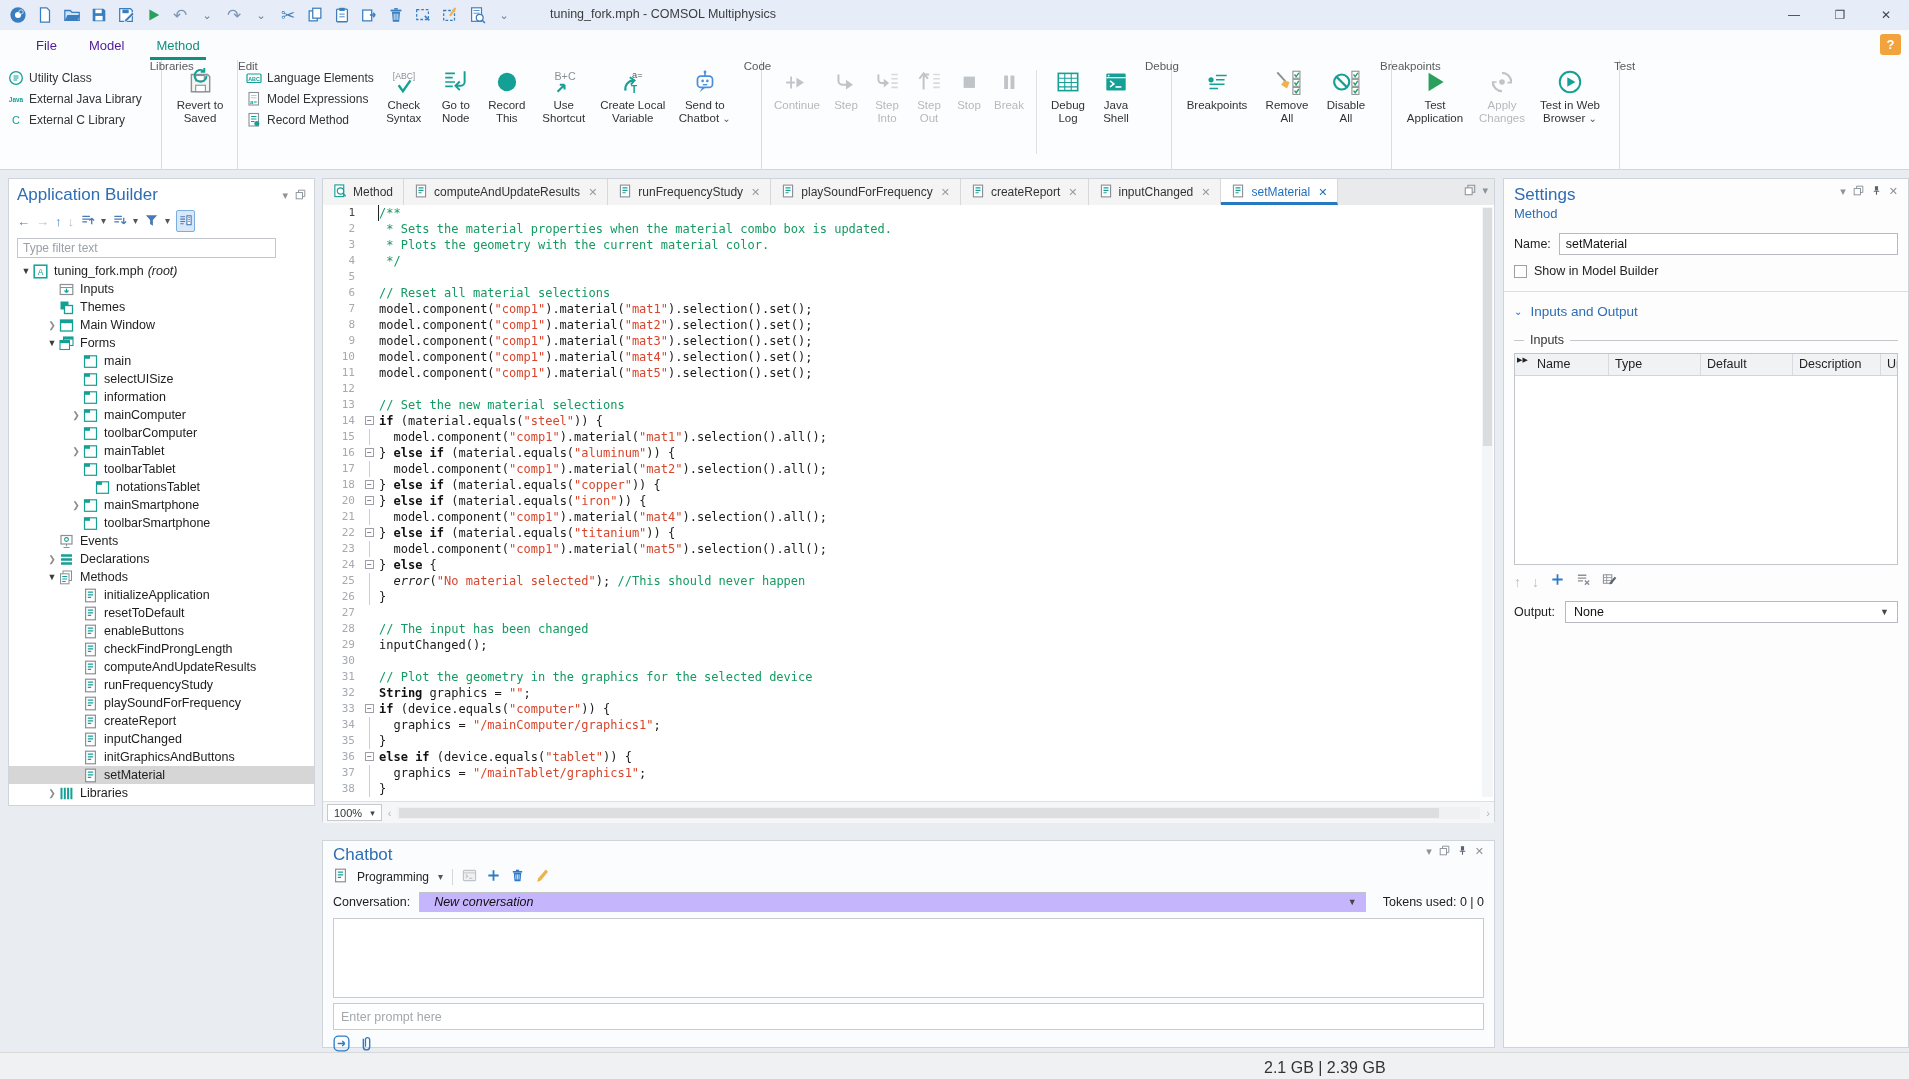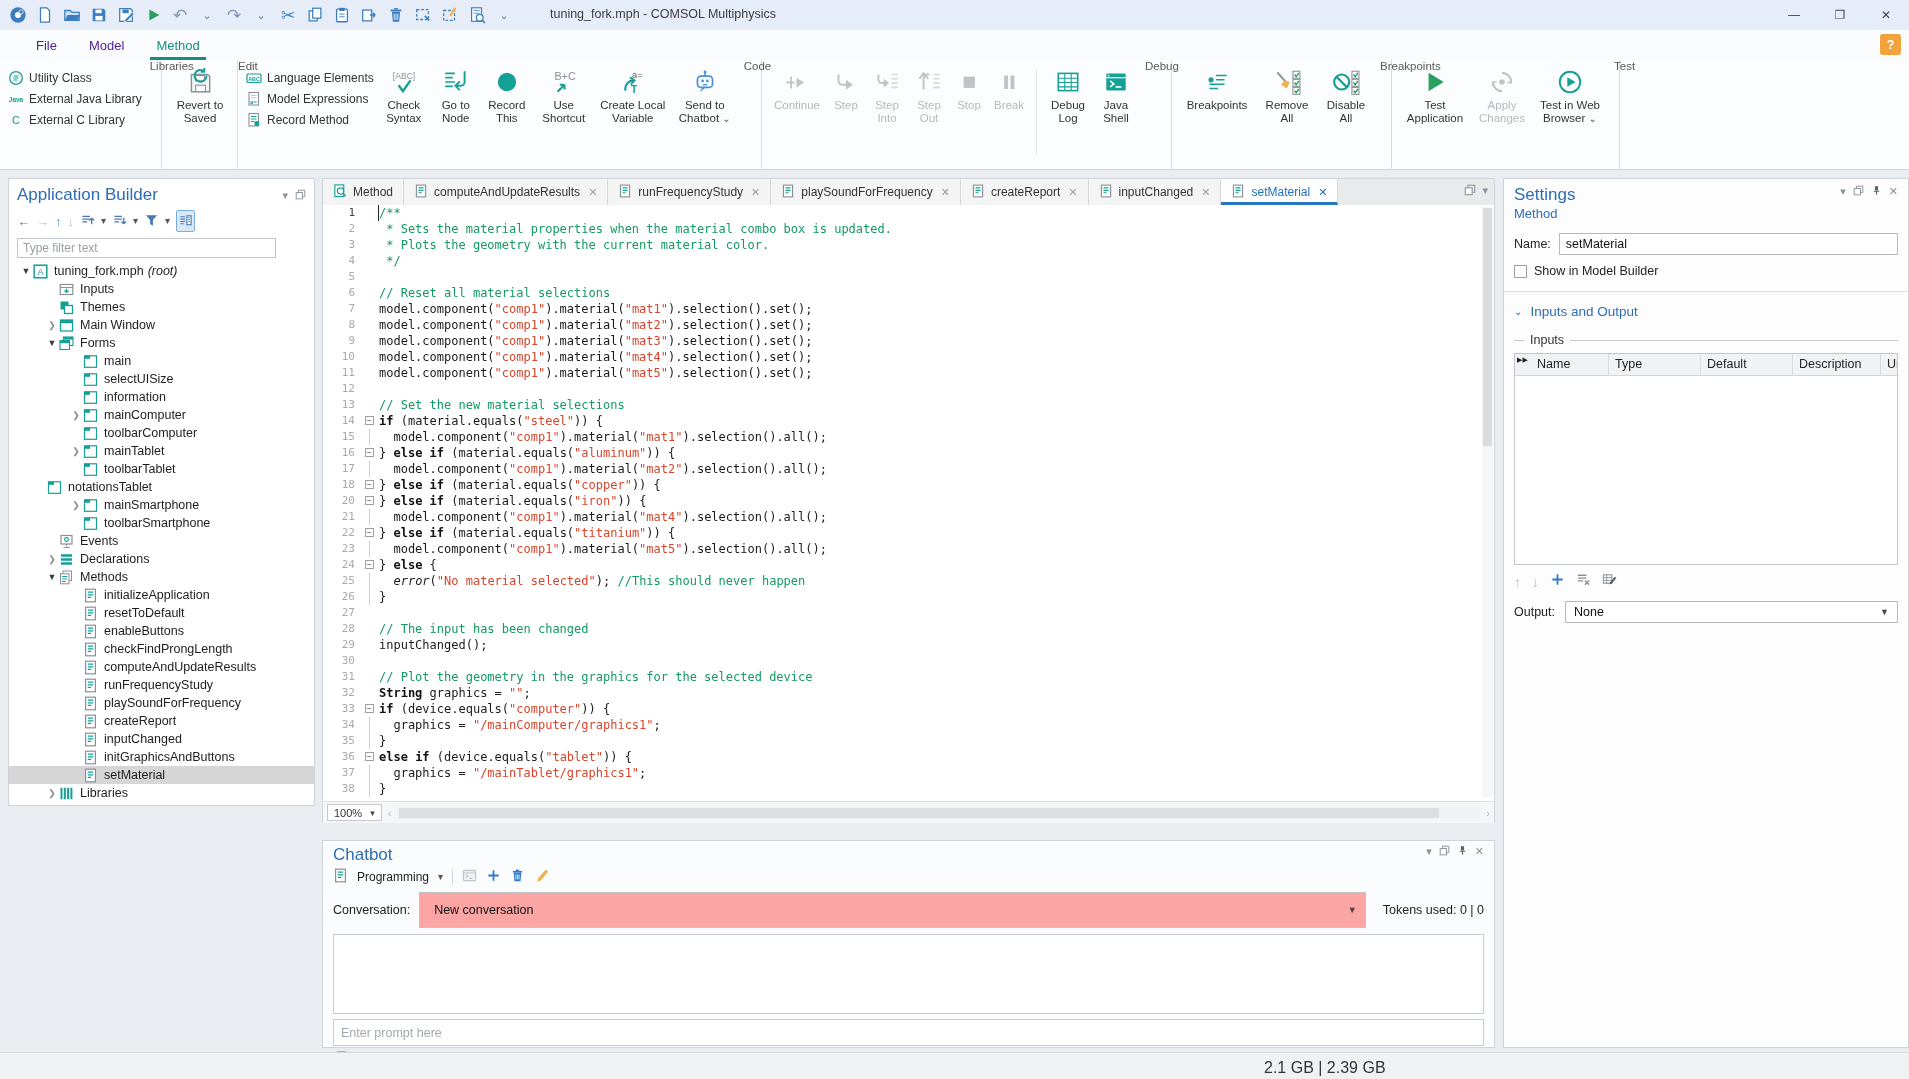--- a/index.html
+++ b/index.html
@@ -121,21 +121,21 @@
   #output-select { flex:1; height:22px; border:1px solid #b6bac0; background:#fff; display:flex; align-items:center; justify-content:space-between; padding:0 8px; font-size:12.5px; color:#111; }
   .sel-caret { font-size:9px; color:#444; }
 
   
   #chatbot { left:322px; top:840px; width:1173px; height:208px; padding:4px 10px; background:#fbfcfe; }
   #cb-head { display:flex; justify-content:space-between; align-items:flex-start; }
   #cb-toolbar { display:flex; align-items:center; gap:9px; margin-top:3px; font-size:12px; color:#222; }
   #cb-toolbar .ic svg { width:15px; height:15px; }
   .vline { width:1px; height:16px; background:#d5d8db; }
   #conv-row { display:flex; align-items:center; gap:9px; margin-top:6px; font-size:12.5px; color:#222; }
-  #conv-select { width:960px; height:36px; border:1px solid #c0c4c9; background:#fca5a5; display:flex; align-items:center; justify-content:space-between; padding:0 8px 0 14px; font-size:12.5px; color:#111; }
+  #conv-select { width:960px; height:20px; border:1px solid #c0c4c9; background:#c4b5fd; display:flex; align-items:center; justify-content:space-between; padding:0 8px 0 14px; font-size:12.5px; color:#111;font-style:italic; }
   #tokens { margin-left:8px; white-space:nowrap; }
   #cb-history { margin-top:6px; height:80px; border:1px solid #c8ccd1; background:#fff; }
   #cb-prompt { margin-top:5px; height:27px; border:1px solid #c8ccd1; background:#fff; display:flex; align-items:center; padding:0 7px; font-size:12.5px; color:#a3a8ae; }
   #cb-send-row { display:flex; align-items:center; gap:8px; margin-top:5px; }
   #cb-send-row .ic svg { width:17px; height:17px; }
 
   
   #statusbar { position:absolute; left:0; top:1052px; width:1909px; height:27px; background:#f0f1f2; border-top:1px solid #d8d8d8; }
   #mem { position:absolute; left:1264px; top:6px; font-size:16px; color:#333; }
 </style>
@@ -660,21 +660,21 @@
           <span>mainTablet</span>
         </div>
         <div class="trow" style="padding-left:60px">
           <span class="tchev"></span>
           <span class="ticon ic"><svg viewBox="0 0 15 15" fill="none">
               <rect x="1.5" y="1.8" width="12" height="11.5" fill="#fff" stroke="#15a095" stroke-width="1.2"></rect>
               <path d="M1.5 1.8h5.5v3H1.5z" fill="#15a095"></path>
             </svg></span>
           <span>toolbarTablet</span>
         </div>
-        <div class="trow" style="padding-left:24px">
+        <div class="trow" style="padding-left:72px">
           <span class="tchev"></span>
           <span class="ticon ic"><svg viewBox="0 0 15 15" fill="none">
               <rect x="1.5" y="1.8" width="12" height="11.5" fill="#fff" stroke="#15a095" stroke-width="1.2"></rect>
               <path d="M1.5 1.8h5.5v3H1.5z" fill="#15a095"></path>
             </svg></span>
           <span>notationsTablet</span>
         </div>
         <div class="trow" style="padding-left:60px">
           <span class="tchev">❯</span>
           <span class="ticon ic"><svg viewBox="0 0 15 15" fill="none">

